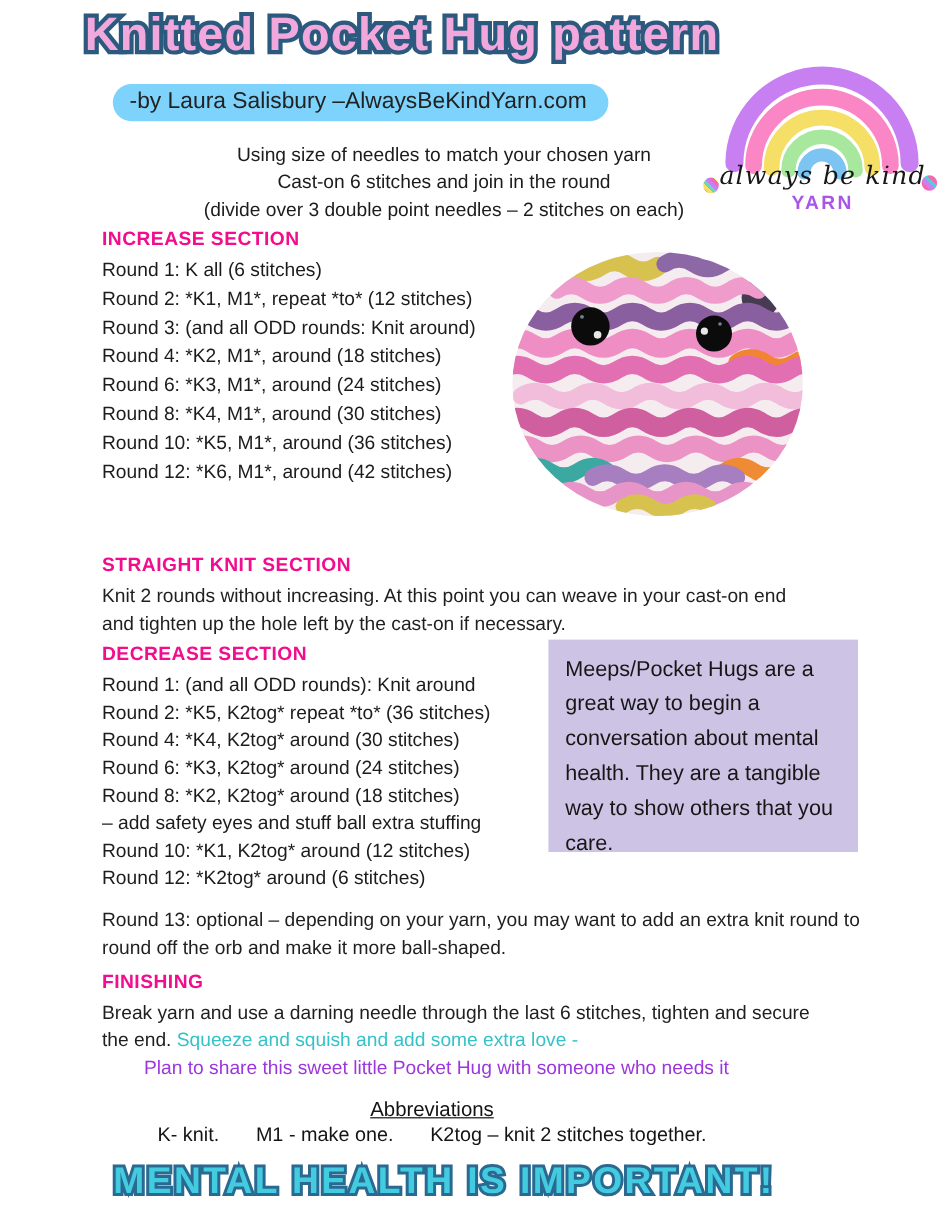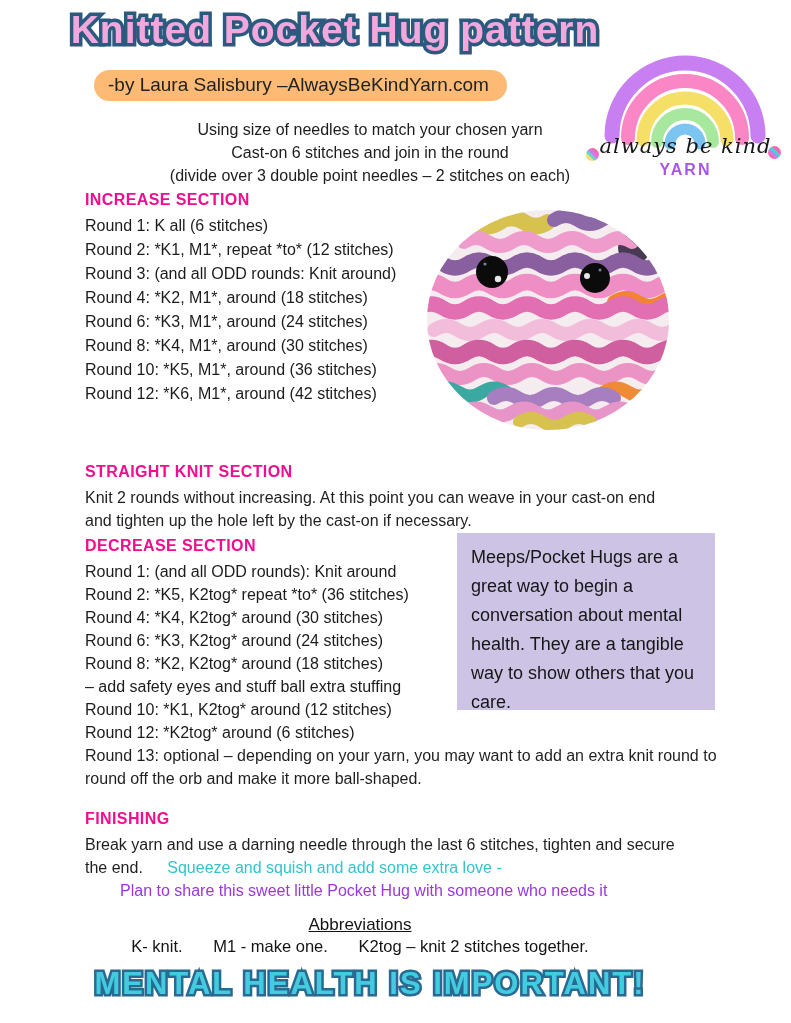--- a/index.html
+++ b/index.html
@@ -12,21 +12,21 @@
   .title {
     position:absolute; left:20px; top:8px; width:630px; text-align:center;
     font-size:39px; font-weight:bold; letter-spacing:1px;
     color:#f2a8dc;
     -webkit-text-stroke:7px #2b5a7e;
     paint-order:stroke fill;
   }
   
   .byline {
     position:absolute; left:94px; top:70px;
-    background:#fdba74; border-radius:16px; padding:4px 18px 5px 14px;
+    background:#7dd3fc; border-radius:16px; padding:4px 18px 5px 14px;
     font-size:19px; color:#222;
   }
   
   .logo { position:absolute; left:580px; top:18px; width:211px; height:156px; }
   .logo svg { position:absolute; left:0; top:0; }
   .logo-script {
     position:absolute; left:0; top:116px; width:211px; text-align:center;
     font-family:"DejaVu Serif", serif; font-style:italic; font-size:21px;
     color:#171717; letter-spacing:1px; white-space:nowrap;
   }
@@ -49,31 +49,31 @@
   .sec-heading {
     font-size:16px; font-weight:bold; color:#f10d8e; letter-spacing:.4px;
     margin-bottom:5px;
   }
   .increase { position:absolute; left:85px; top:191px; width:390px; }
   .round-line { font-size:16px; line-height:24px; color:#1c1c1c; }
   .straight { position:absolute; left:85px; top:424px; width:640px;margin-top:39px; }
   .straight .body { font-size:16px; line-height:23px; margin-top:3px; width:600px; }
   .decrease { position:absolute; left:85px; top:537px; width:650px; }
   .decrease .round-line { line-height:23px; }
-  .decrease .note { font-size:16px; line-height:23px; width:648px; margin-top:0; }
+  .decrease .note { font-size:16px; line-height:23px; width:648px; margin-top:12px; }
   
   .callout {
     position:absolute; left:457px; top:533px; width:258px; height:177px;
     background:#cdc4e5; padding:10px 12px 25px 14px;
     font-size:18px; line-height:29px; color:#161616;
   }
   
   .finishing { position:absolute; left:85px; top:810px; width:620px; }
   .finishing .body { font-size:16px; line-height:23px; margin-top:4px; width:600px; }
-  .teal-text  { color:#35c2cb;margin-left:20px; }
+  .teal-text  { color:#35c2cb; }
   .purple-line { font-size:16px; line-height:23px; color:#9c36dd; padding-left:35px; }
   
   .abbrev { position:absolute; left:0; top:915px; width:720px; text-align:center; }
   .abbrev-title { font-size:17px; text-decoration:underline; color:#141414; }
   .abbrev-items { font-size:16.5px; margin-top:2px; color:#141414; }
   .abbrev-items span { margin:0 13px; }
   
   .slogan {
     position:absolute; left:0; top:966px; width:740px; text-align:center;
     font-size:31px; font-weight:bold; letter-spacing:2px;

